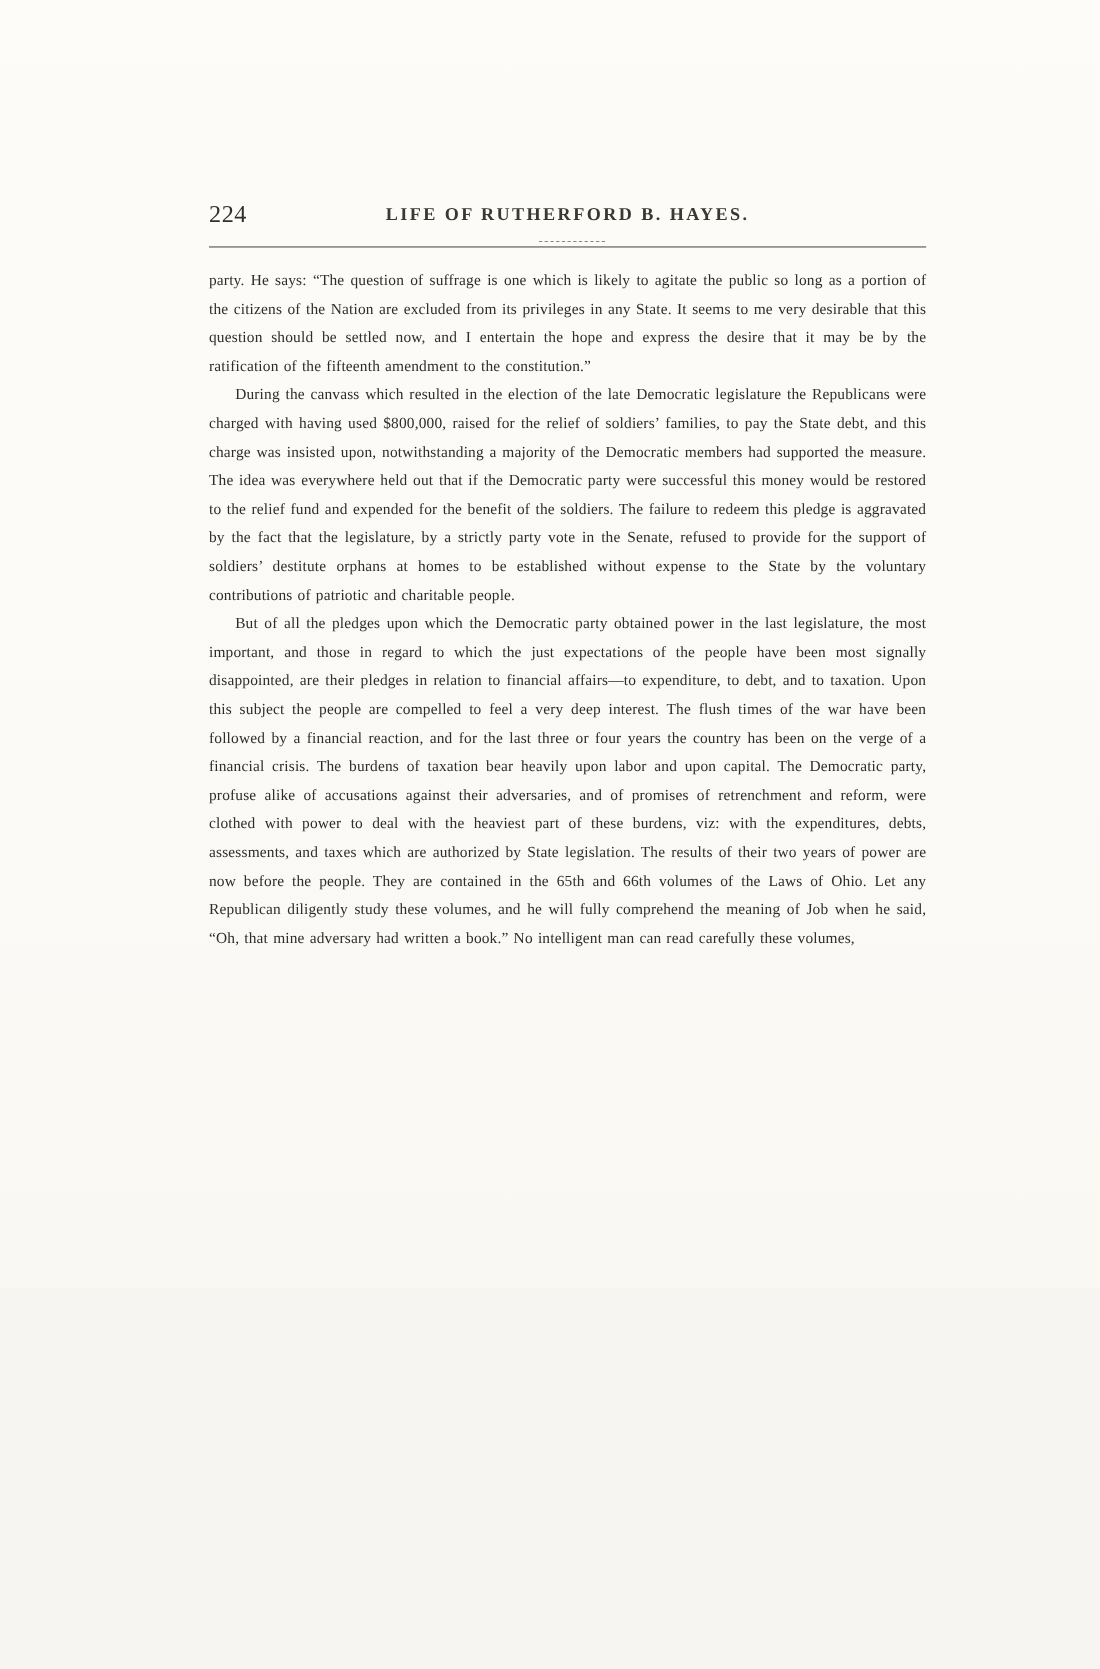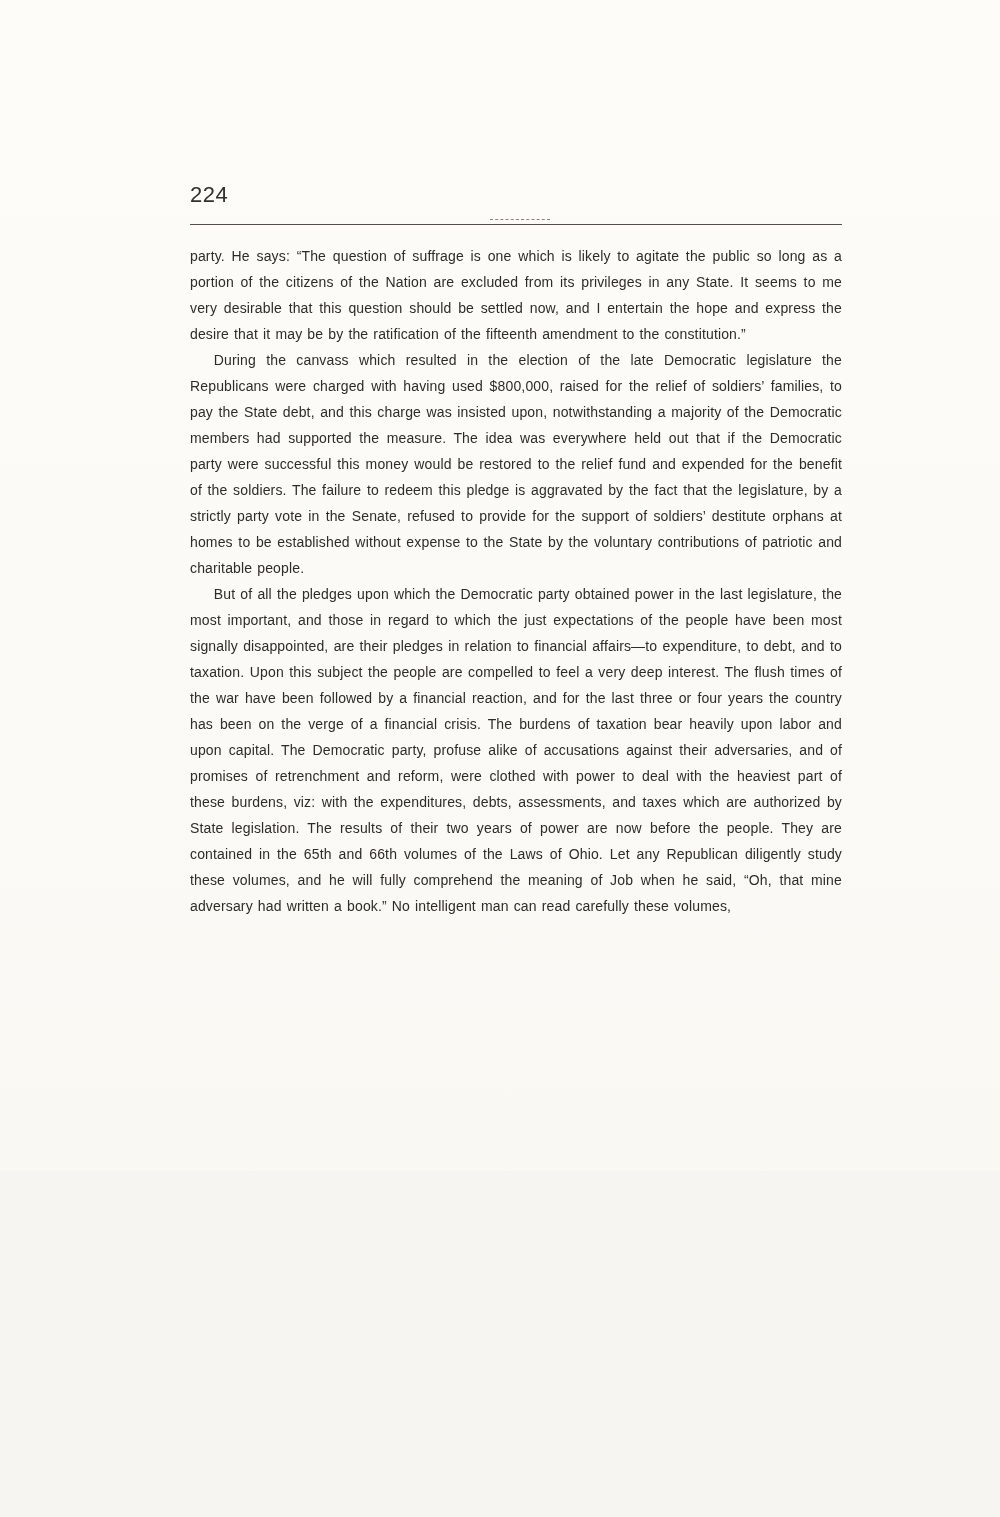--- a/index.html
+++ b/index.html
@@ -7,21 +7,21 @@
     padding: 0;
     background: #f6f5f1;
   }
   .scan-page {
     position: relative;
     width: 1000px;
     height: 1171px;
     margin: 0 auto;
     background: linear-gradient(180deg, #fdfcf9 0%, #fbfaf6 55%, #faf8f3 100%);
     overflow: hidden;
-    font-family: Liberation Sans, sans-serif;
+    font-family: Liberation Serif, serif;
     color: #2e2c27;
   }
   .content-column {
     position: absolute;
     left: 190px;
     top: 182px;
     width: 652px;
   }
   .page-header {
     position: relative;
@@ -76,20 +76,21 @@
   }
 </style>
 </head>
 <body>
 
 <div class="scan-page">
   <div class="content-column">
 
     <header class="page-header">
       <span class="page-number">224</span>
+      <span class="running-title">LIFE OF RUTHERFORD B. HAYES.</span>
     </header>
 
     <div class="header-rule"></div>
 
     <main class="text-block">
       <p class="para no-indent">party.  He says: “The question of suffrage is one which is likely to agitate the public so long as a portion of the citizens of the Nation are excluded from its privileges in any State.  It seems to me very desirable that this question should be settled now, and I entertain the hope and express the desire that it may be by the ratification of the fifteenth amendment to the constitution.”</p>
       <p class="para">During the canvass which resulted in the election of the late Democratic legislature the Republicans were charged with having used $800,000, raised for the relief of soldiers’ families, to pay the State debt, and this charge was insisted upon, notwithstanding a majority of the Democratic members had supported the measure.  The idea was everywhere held out that if the Democratic party were successful this money would be restored to the relief fund and expended for the benefit of the soldiers.  The failure to redeem this pledge is aggravated by the fact that the legislature, by a strictly party vote in the Senate, refused to provide for the support of soldiers’ destitute orphans at homes to be established without expense to the State by the voluntary contributions of patriotic and charitable people.</p>
       <p class="para">But of all the pledges upon which the Democratic party obtained power in the last legislature, the most important, and those in regard to which the just expectations of the people have been most signally disappointed, are their pledges in relation to financial affairs—to expenditure, to debt, and to taxation.  Upon this subject the people are compelled to feel a very deep interest. The flush times of the war have been followed by a financial reaction, and for the last three or four years the country has been on the verge of a financial crisis.  The burdens of taxation bear heavily upon labor and upon capital.  The Democratic party, profuse alike of accusations against their adversaries, and of promises of retrenchment and reform, were clothed with power to deal with the heaviest part of these burdens, viz: with the expenditures, debts, assessments, and taxes which are authorized by State legislation.  The results of their two years of power are now before the people.  They are contained in the 65th and 66th volumes of the Laws of Ohio.  Let any Republican diligently study these volumes, and he will fully comprehend the meaning of Job when he said, “Oh, that mine adversary had written a book.”  No intelligent man can read carefully these volumes,</p>
     </main>
 

